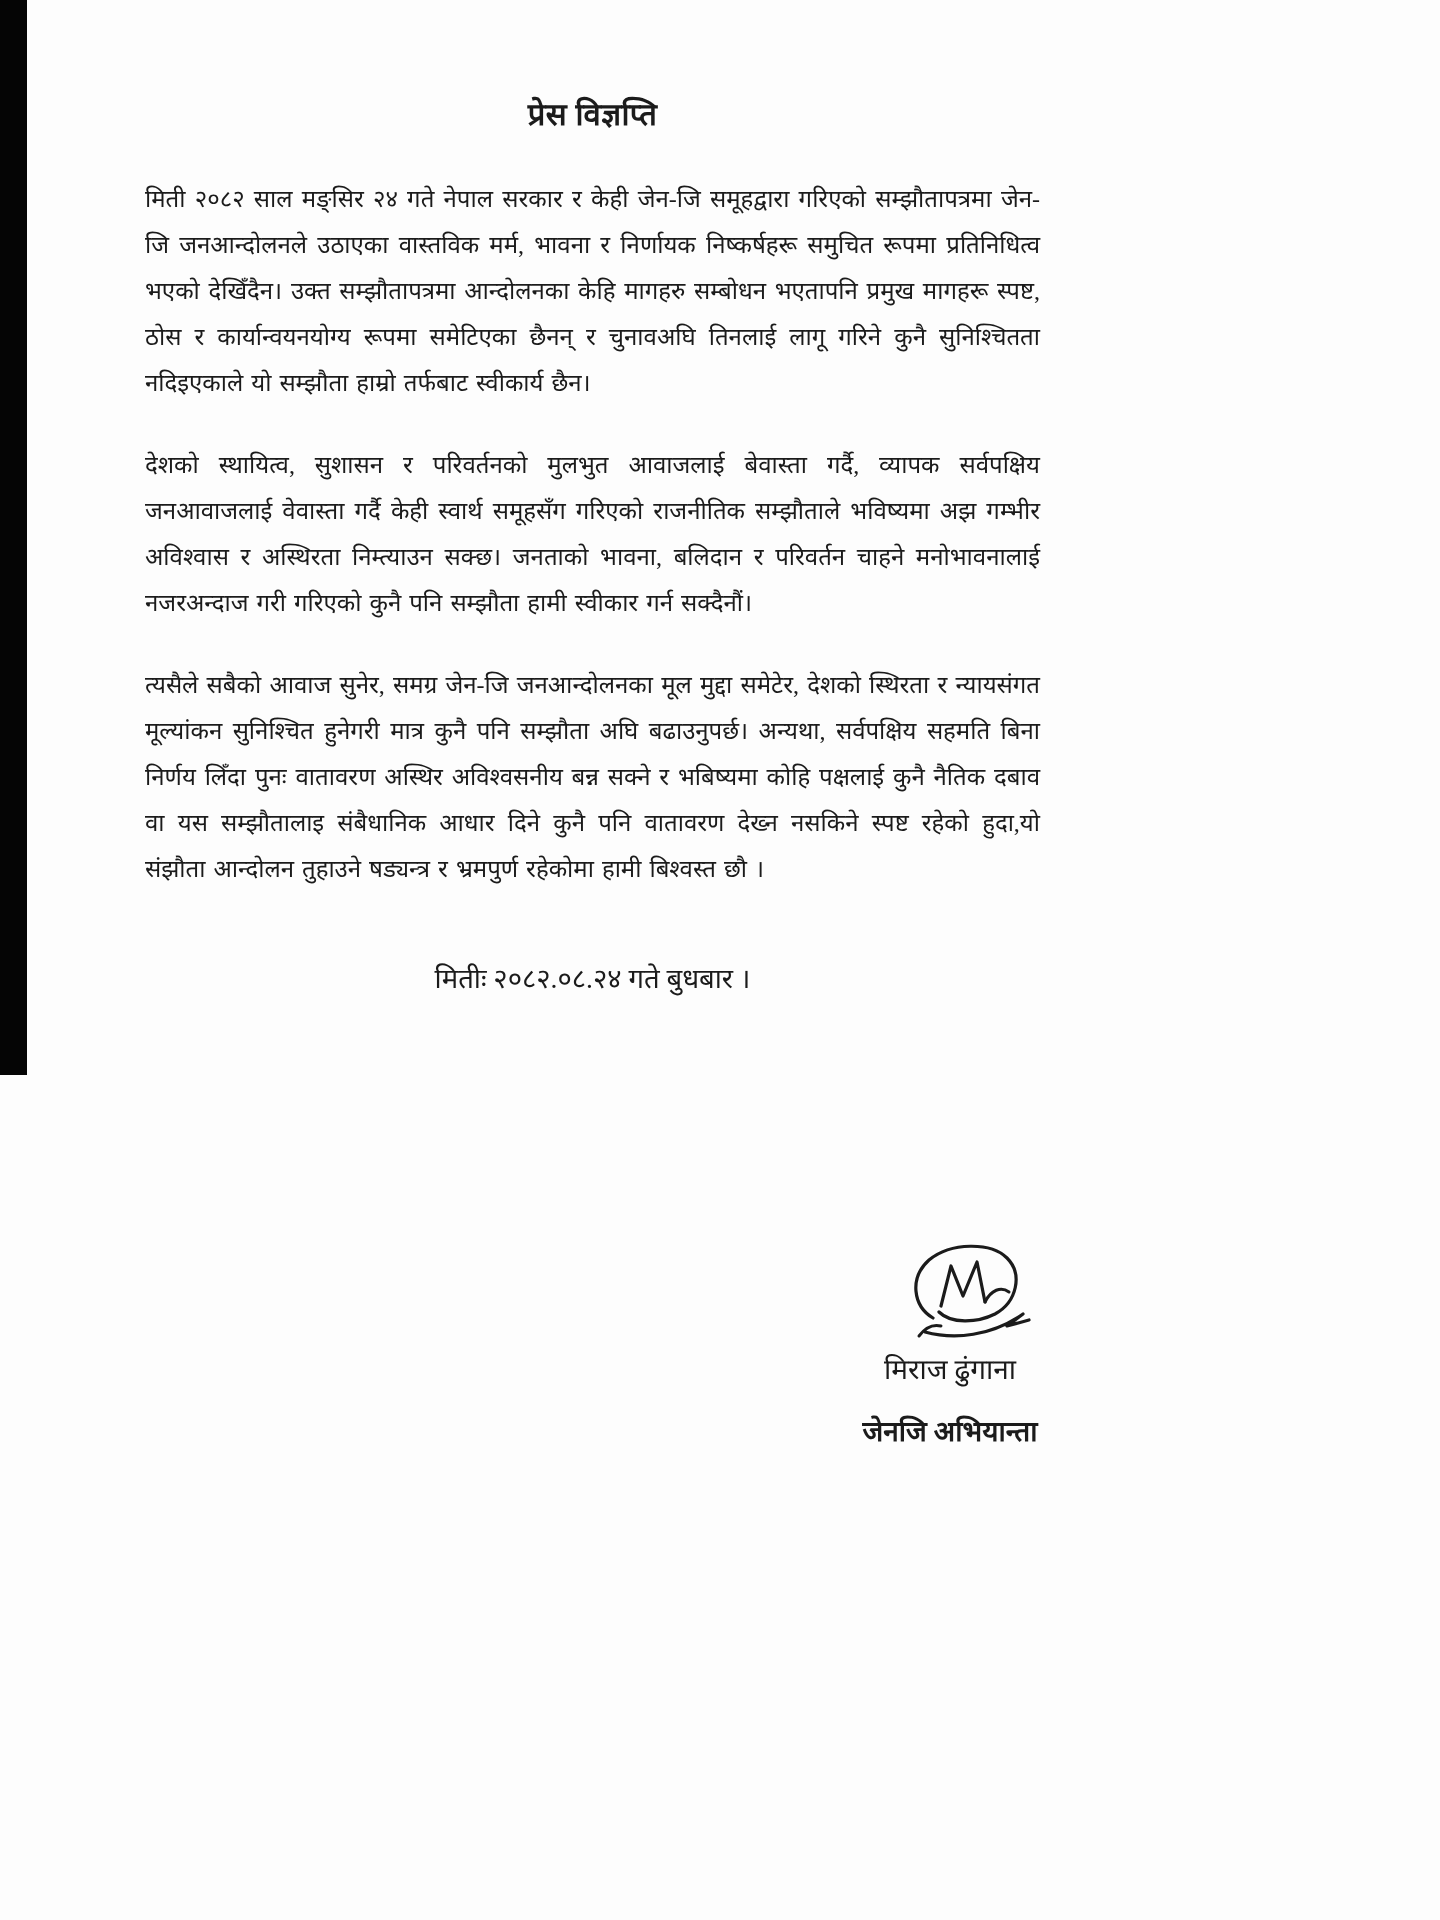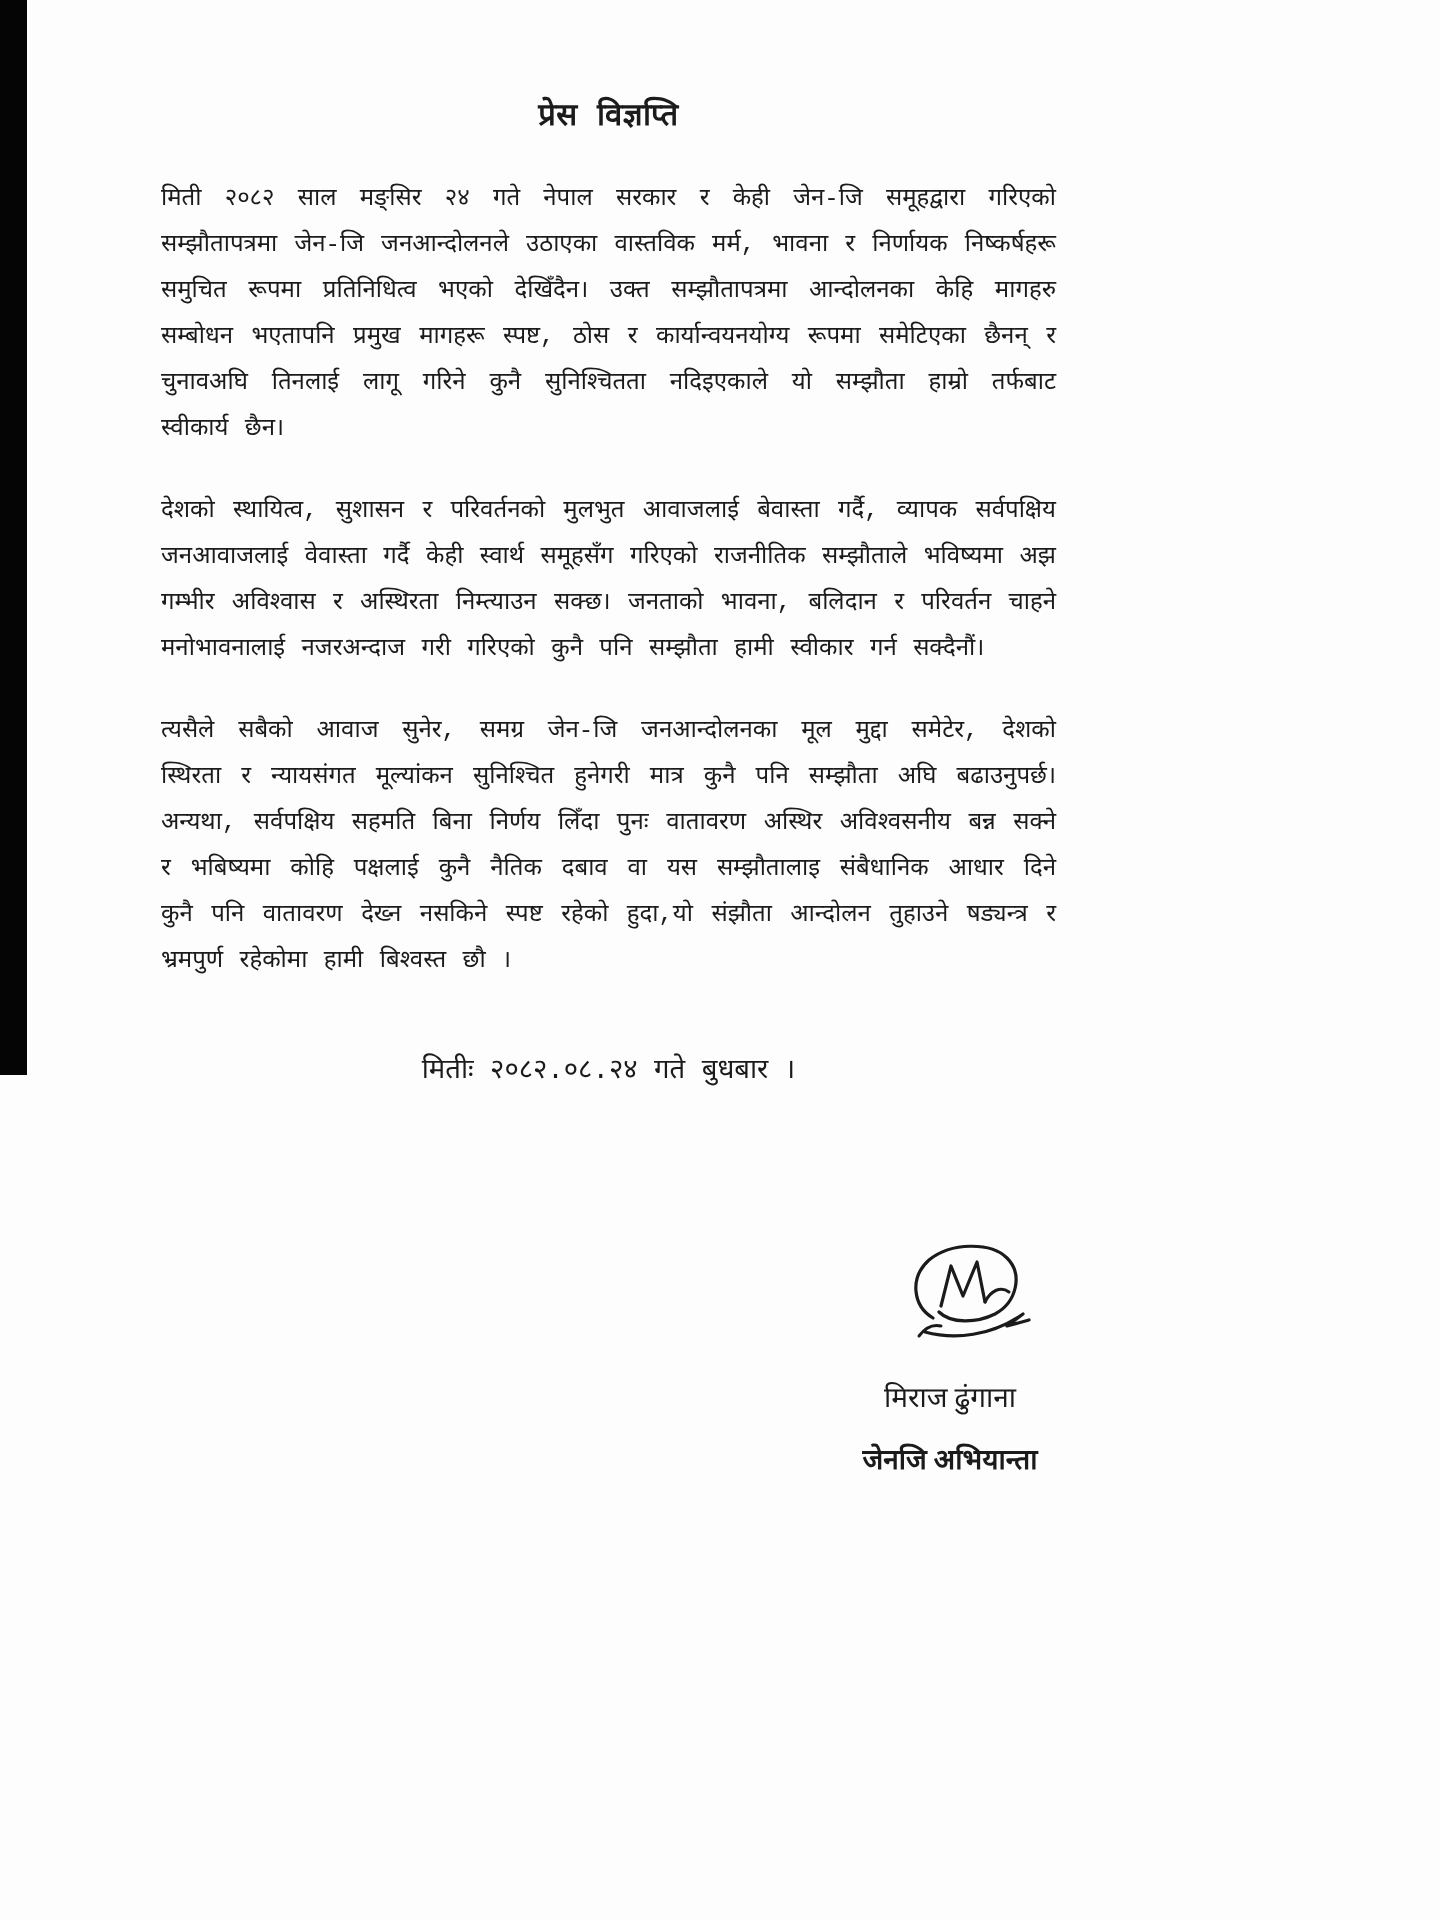--- a/index.html
+++ b/index.html
@@ -19,24 +19,23 @@
   .scan-edge-bar {
     position: absolute;
     left: 0;
     top: 0;
     width: 27px;
     height: 1075px;
     background: #050505;
   }
   .content {
     position: absolute;
-    left: 161px;
+    left: 145px;
     top: 92px;
     width: 895px;
-    font-family: Liberation Mono, monospace;
   }
   .doc-title {
     text-align: center;
     font-size: 31px;
     font-weight: bold;
     margin: 0 0 42px 0;
     letter-spacing: 0.5px;
   }
   .para {
     font-size: 24px;
@@ -61,21 +60,20 @@
     align-items: center;
   }
   .signature-scribble {
     width: 150px;
     height: 110px;
     margin-left: 40px;
   }
   .signatory-name {
     font-size: 28px;
     line-height: 40px;
-    margin-top: 28px;
     text-align: center;
   }
   .signatory-role {
     font-size: 28px;
     line-height: 40px;
     margin-top: 22px;
     text-align: center;
     font-weight: bold;
   }
 </style>

